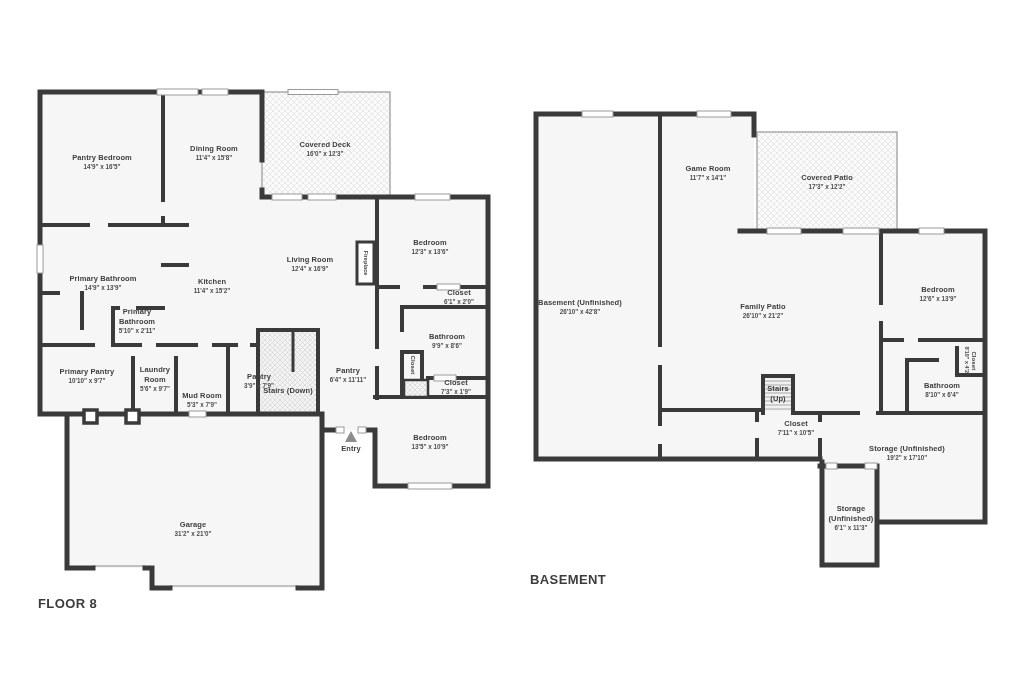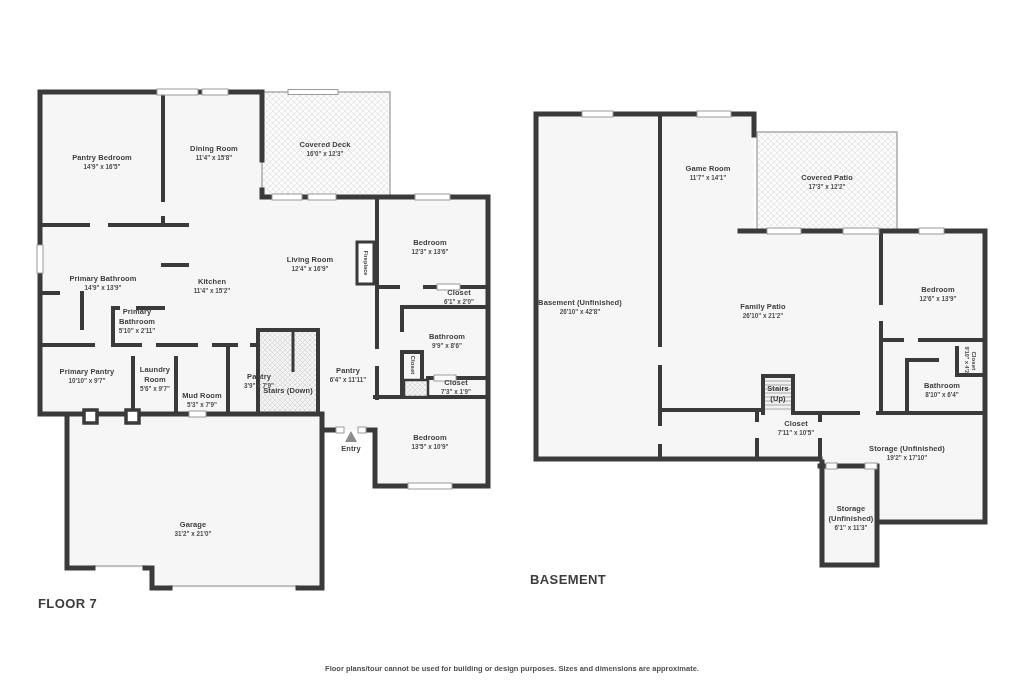--- a/index.html
+++ b/index.html
@@ -292,17 +292,16 @@
       <div class="room-label" style="left: 907px; top: 453px;">
         <div class="rname">Storage (Unfinished)</div>
         <div class="rdims">19'2" x 17'10"</div>
       </div>
       <div class="room-label wrap" style="left: 851px; top: 518px; width: 56px;">
         <div class="rname">Storage (Unfinished)</div>
         <div class="rdims">6'1" x 11'3"</div>
       </div>
     </div>
 
-  <div class="floor-tag" style="left:38px;top:596px">FLOOR 7</div>
+  <div class="floor-tag" style="left:38px;top:596px">FLOOR 8</div>
   <div class="floor-tag" style="left:530px;top:572px">BASEMENT</div>
 
-  <div class="disclaimer">Floor plans/tour cannot be used for building or design purposes. Sizes and dimensions are approximate.</div>
 </div>
 
 </body></html>

